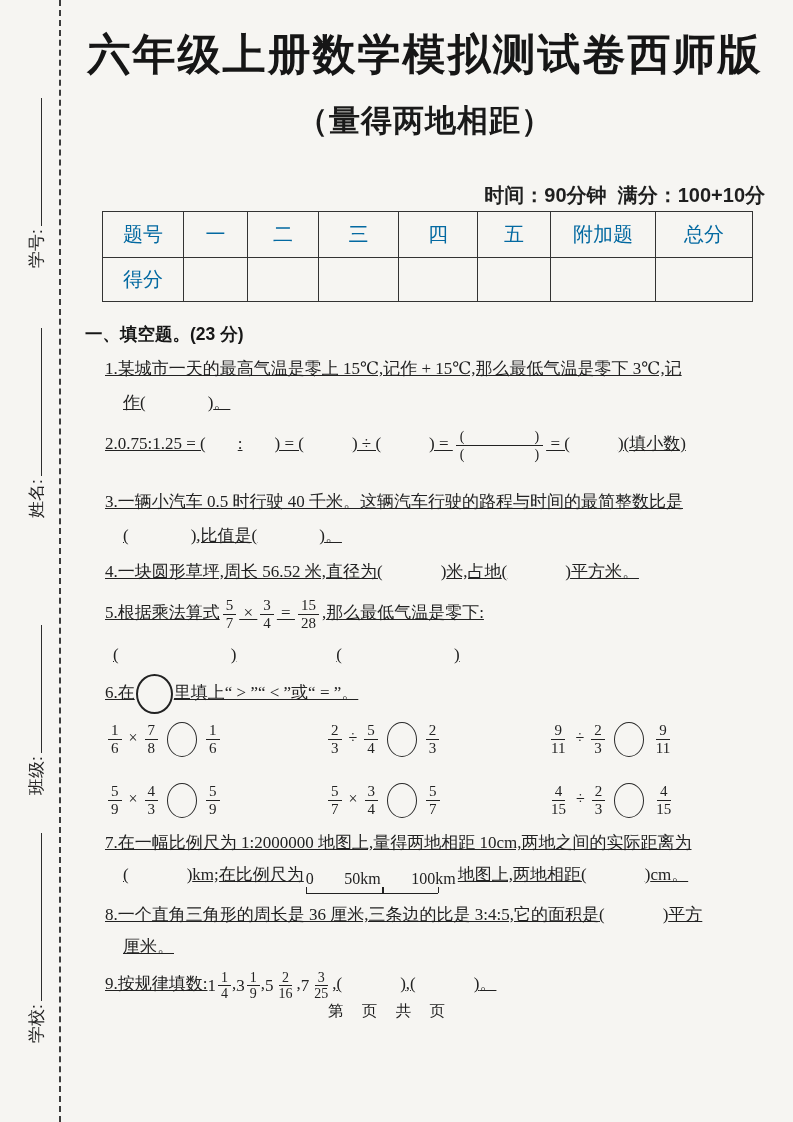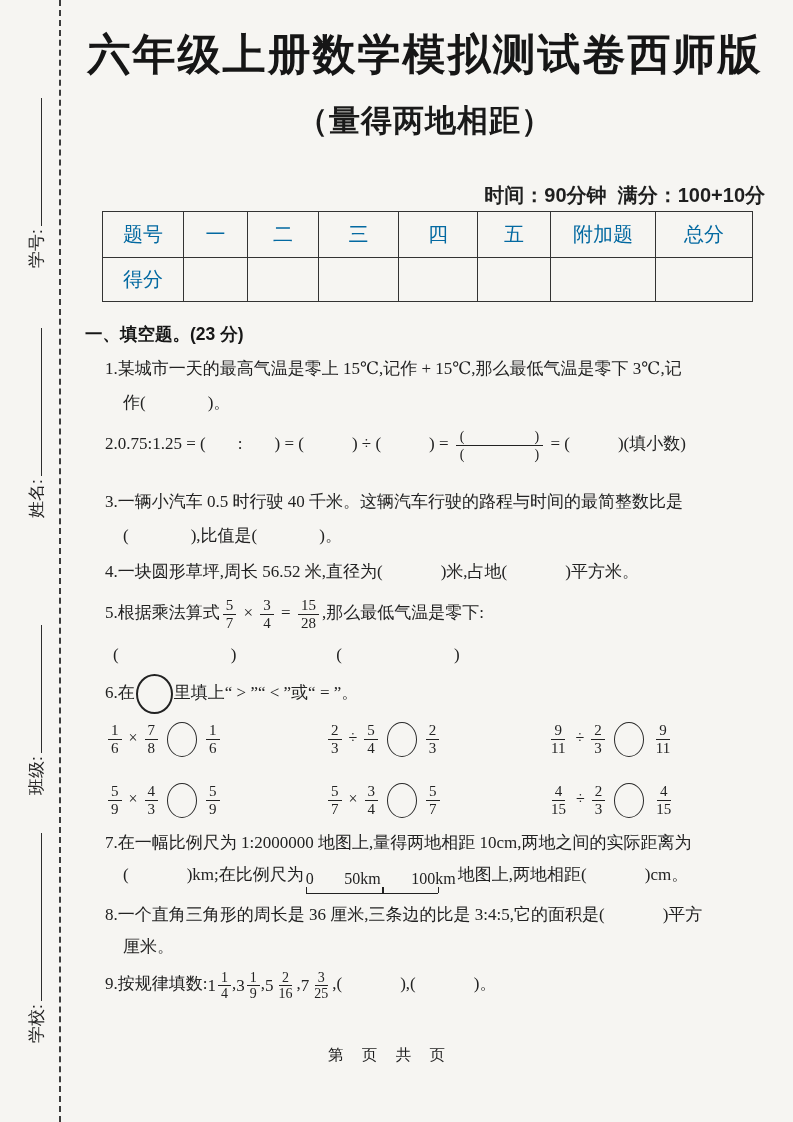--- a/index.html
+++ b/index.html
@@ -58,20 +58,21 @@
   table.score tr.vals { height:44px; }
   
   .sec-heading {
     margin-top:20px;
     font-family:"Liberation Sans","DejaVu Sans",sans-serif;
     font-weight:bold; font-size:17.5px; color:#161616;
   }
   .q-line {
     padding-left:20px; font-size:17px; line-height:26px; color:#222;
     white-space:nowrap;
+    text-decoration:underline;
   }
   .q-line.ind { padding-left:38px; }
   .mt6{margin-top:6px}.mt8{margin-top:8px}.mt10{margin-top:10px}
   .mt12{margin-top:12px}.mt14{margin-top:26px}
   .gap { display:inline-block; }
   .blank .gap { height:1px; }
   .frac {
     display:inline-flex; flex-direction:column; align-items:center;
     vertical-align:middle; margin:0 3px; font-size:15px; line-height:17px;
   }
@@ -103,21 +104,21 @@
     font-size:16px; line-height:18px;
   }
   .sb-line {
     display:block; position:relative; height:6px; margin-right:18px;
     border-bottom:1.6px solid #222;
   }
   .sb-line i {
     position:absolute; bottom:0; width:1.6px; height:6px; background:#222;
   }
   .footer {
-    margin-top:44px; text-align:center; padding-right:70px;
+    text-align:center; padding-right:70px;
     font-family:"Liberation Sans","DejaVu Sans",sans-serif;
     font-size:15.5px; letter-spacing:7px; color:#1c1c1c; white-space:pre;
   }
 </style>
 </head>
 <body>
 
 <div class="seal-dash"></div>
 <div class="seal-field sf1">
   <span>学号:</span><span class="seal-line" style="width:128px"></span>

